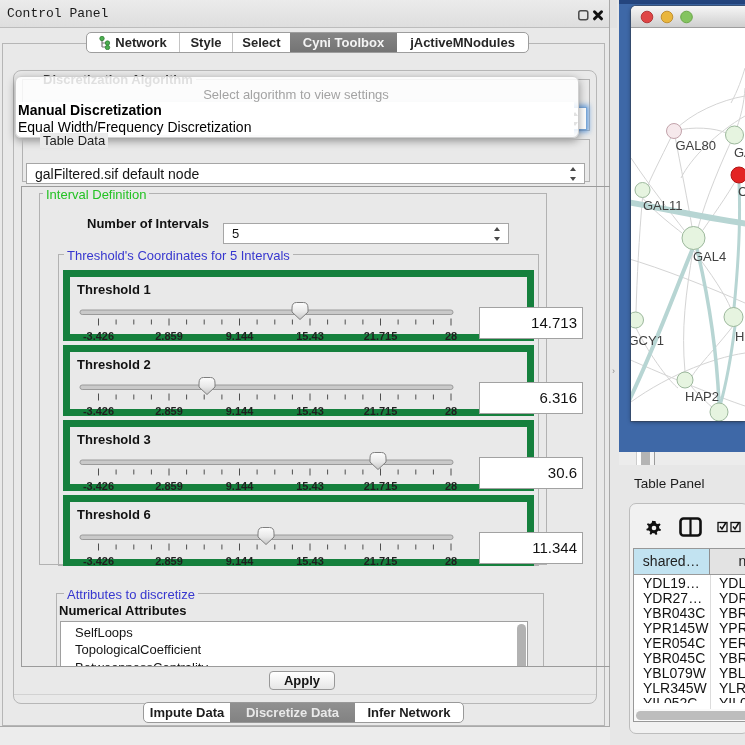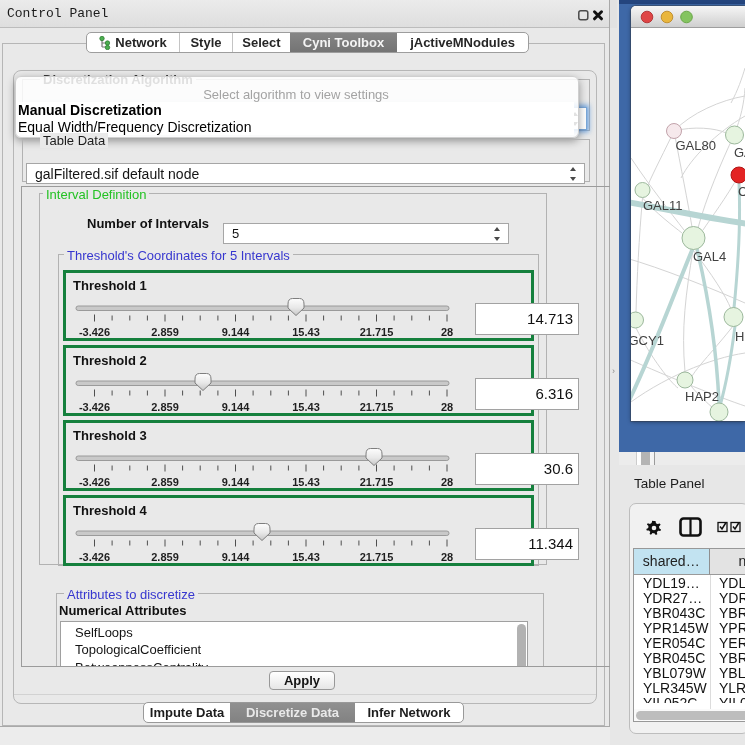--- a/index.html
+++ b/index.html
@@ -3,21 +3,21 @@
 <meta charset="utf-8">
 <style>
 html,body{margin:0;padding:0;}
 body{width:745px;height:745px;overflow:hidden;font-family:"Liberation Sans",sans-serif;background:#ececec;position:relative;}
 .abs{position:absolute;}
 .combo{position:absolute;background:#fff;border:1px solid #a6a6a6;border-radius:0;font-size:13px;color:#141414;display:flex;align-items:center;box-sizing:border-box;margin-top:10px;}
 .combo .tx{padding-left:8px;flex:1;white-space:nowrap;overflow:hidden;}
 .arr{position:absolute;right:7px;top:50%;transform:translateY(-50%);width:7px;height:14px;}
 .arr:before{content:"";position:absolute;left:0;top:0;border:3.5px solid transparent;border-bottom:4.5px solid #4a4a4a;border-top-width:0;}
 .arr:after{content:"";position:absolute;left:0;bottom:0;border:3.5px solid transparent;border-top:4.5px solid #4a4a4a;border-bottom-width:0;}
-.tbox{position:absolute;left:41px;width:471px;height:71px;border:3px solid #15803d;box-sizing:border-box;}
+.tbox{position:absolute;left:41px;width:471px;height:71px;border:7px solid #15803d;box-sizing:border-box;}
 .tbox .ttl{position:absolute;left:7px;top:5px;font-size:13px;font-weight:bold;color:#111;}
 .tbox .val{position:absolute;left:409px;top:30px;width:49px;height:30px;background:#fff;border:1px solid #a2a2a2;font-size:15px;color:#111;text-align:right;padding-right:5px;line-height:30px;padding-left:48px;}
 .tbox svg{position:absolute;left:0;top:22px;}
 </style>
 </head>
 <body>
 
 <div class="abs" id="cpwin" style="left:0;top:0;width:610px;height:727px;background:#e9e9e9;border-right:1px solid #a9a9a9;border-bottom:1px solid #a9a9a9;box-sizing:border-box;">
 
   <div class="abs" style="left:0;top:0;width:609px;height:27px;background:linear-gradient(#ebebeb,#dedede);border-bottom:1px solid #bcbcbc;">
@@ -141,21 +141,21 @@
           <text x="99.0" y="41" font-size="11" font-weight="bold" font-family="Liberation Sans" fill="#1f1f1f" text-anchor="middle">2.859</text>
           <text x="169.5" y="41" font-size="11" font-weight="bold" font-family="Liberation Sans" fill="#1f1f1f" text-anchor="middle">9.144</text>
           <text x="240.0" y="41" font-size="11" font-weight="bold" font-family="Liberation Sans" fill="#1f1f1f" text-anchor="middle">15.43</text>
           <text x="310.5" y="41" font-size="11" font-weight="bold" font-family="Liberation Sans" fill="#1f1f1f" text-anchor="middle">21.715</text>
           <text x="381.0" y="41" font-size="11" font-weight="bold" font-family="Liberation Sans" fill="#1f1f1f" text-anchor="middle">28</text>
           <path d="M300,9 Q300,3.5 304.5,3.5 L311.5,3.5 Q316,3.5 316,9 L316,13 L308,20.5 L300,13 Z" fill="url(#g3)" stroke="#7e7e7e" stroke-width="1"></path>
         </svg>
     <div class="val">30.6</div>
     </div>
     <div class="tbox" style="top:308px;">
-    <div class="ttl">Threshold 4</div>
+    <div class="ttl">Threshold 6</div>
     <svg width="471" height="46" viewBox="0 0 471 46">
           <defs>
             <linearGradient id="g4" x1="0" y1="0" x2="0" y2="1">
               <stop offset="0" stop-color="#fdfdfd"></stop>
               <stop offset="0.55" stop-color="#e8e8e8"></stop>
               <stop offset="1" stop-color="#c6c6c6"></stop>
             </linearGradient>
           </defs>
           <rect x="10" y="11" width="373" height="4.5" rx="2.2" fill="#c9c9c9" stroke="#9a9a9a" stroke-width="1"></rect>
           <path d="M28.5,19.5 V26.5 M46.1,20.5 V25.5 M63.8,20.5 V25.5 M81.4,20.5 V25.5 M99.0,19.5 V26.5 M116.6,20.5 V25.5 M134.2,20.5 V25.5 M151.9,20.5 V25.5 M169.5,19.5 V26.5 M187.1,20.5 V25.5 M204.8,20.5 V25.5 M222.4,20.5 V25.5 M240.0,19.5 V26.5 M257.6,20.5 V25.5 M275.2,20.5 V25.5 M292.9,20.5 V25.5 M310.5,19.5 V26.5 M328.1,20.5 V25.5 M345.8,20.5 V25.5 M363.4,20.5 V25.5 M381.0,19.5 V26.5" stroke="#4f4f4f" stroke-width="1" fill="none"></path>

